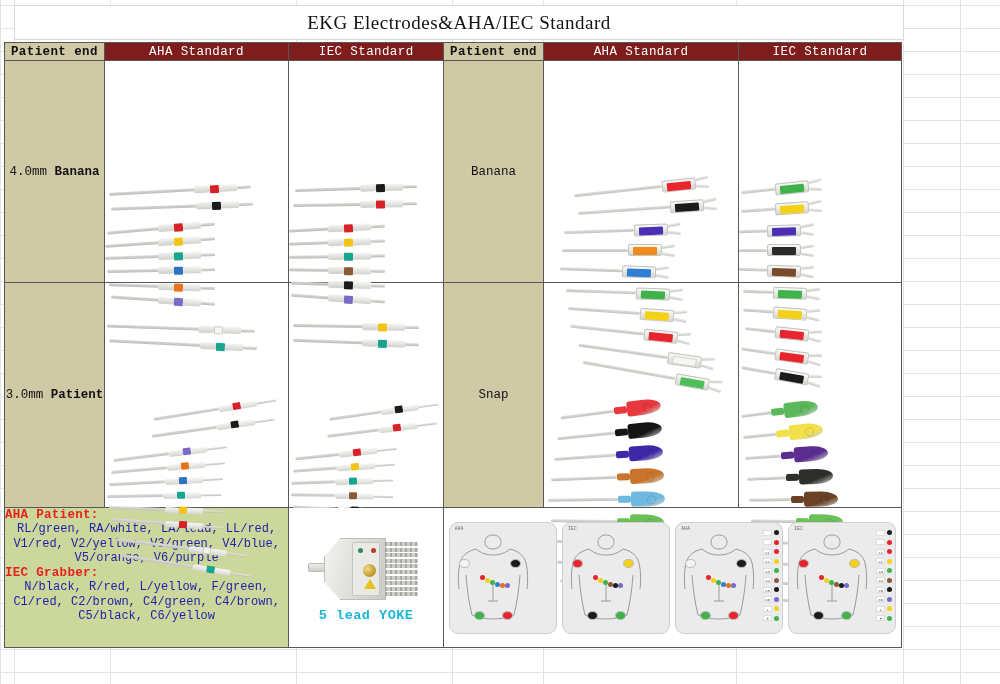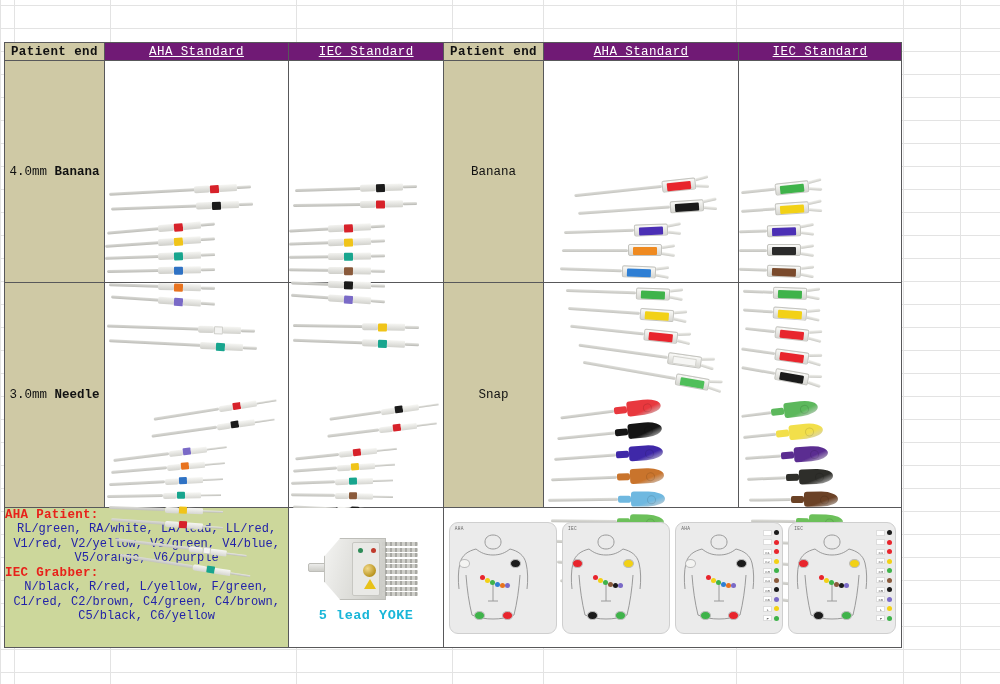--- a/index.html
+++ b/index.html
@@ -28,22 +28,22 @@
     font-family: "Liberation Serif", "DejaVu Serif", serif;
     font-weight: 400; white-space: nowrap;
   }
 
   
   .tbl { position: absolute; left: 4px; top: 42px; width: 898px; border-collapse: collapse; }
   .tbl td, .tbl th { border: 1px solid #58585a; padding: 0; }
 
   .hdr { height: 18px; }
   .hdr-blue {
-    background: #701a75; color: #ffffff; font-size: 12.5px;
-    text-align: center; font-weight: 400; letter-spacing: .4px; text-decoration: underline;
+    background: #7f1d1d; color: #ffffff; font-size: 12.5px;
+    text-align: center; font-weight: 400; letter-spacing: .4px;
   }
   .hdr-tan {
     background: #cfc9a5; color: #111; font-size: 12.5px;
     text-align: center; font-weight: 700; letter-spacing: .4px;
   }
 
   .end-cell {
     background: #cfc9a5; color: #111; font-size: 12.5px;
     text-align: center; vertical-align: middle; width: 100px;
   }
@@ -218,20 +218,23 @@
       <div class="grid-col" style="left: 14px;"></div>
       <div class="grid-col" style="left: 110px;"></div>
       <div class="grid-col" style="left: 296px;"></div>
       <div class="grid-col" style="left: 452px;"></div>
       <div class="grid-col" style="left: 543px;"></div>
       <div class="grid-col" style="left: 736px;"></div>
       <div class="grid-col" style="left: 903px;"></div>
       <div class="grid-col" style="left: 960px;"></div>
     </div>
 
+  <div class="title-cell">
+    <span class="title-text">EKG Electrodes&amp;AHA/IEC Standard</span>
+  </div>
 
   <table class="tbl">
     <thead>
       <tr class="hdr">
         <th class="hdr-tan" style="width:100px">Patient end</th>
         <th class="hdr-blue" style="width:185px">AHA Standard</th>
         <th class="hdr-blue" style="width:155px">IEC Standard</th>
         <th class="hdr-tan" style="width:100px">Patient end</th>
         <th class="hdr-blue" style="width:195px">AHA Standard</th>
         <th class="hdr-blue" style="width:163px">IEC Standard</th>
@@ -539,21 +542,21 @@
                   <div class="cl" style="background: rgb(27, 27, 27); border: none;"></div>
                 </div>
                 <div class="jaw"></div>
               </div>
             </div>
         </td>
       </tr>
 
       <tr style="height:225px">
         <td class="end-cell">
-          <span class="lbl"><span>3.0mm </span><span class="end-bold">Needle</span></span>
+          <span class="lbl"><span>3.0mm </span><span class="end-bold">Patient</span></span>
         </td>
         <td class="img-cell">
           <div class="leadbox" id="ahaNeedle">
               <div class="needle" style="left: 48px; top: 10px; transform: rotate(-9deg);">
                 <div class="wire" style="width: 66px;"></div>
                 <div class="boot"></div>
                 <div class="band" style="background: rgb(215, 34, 42); border: none;"></div>
                 <div class="barrel"></div>
                 <div class="tip"></div>
               </div>

